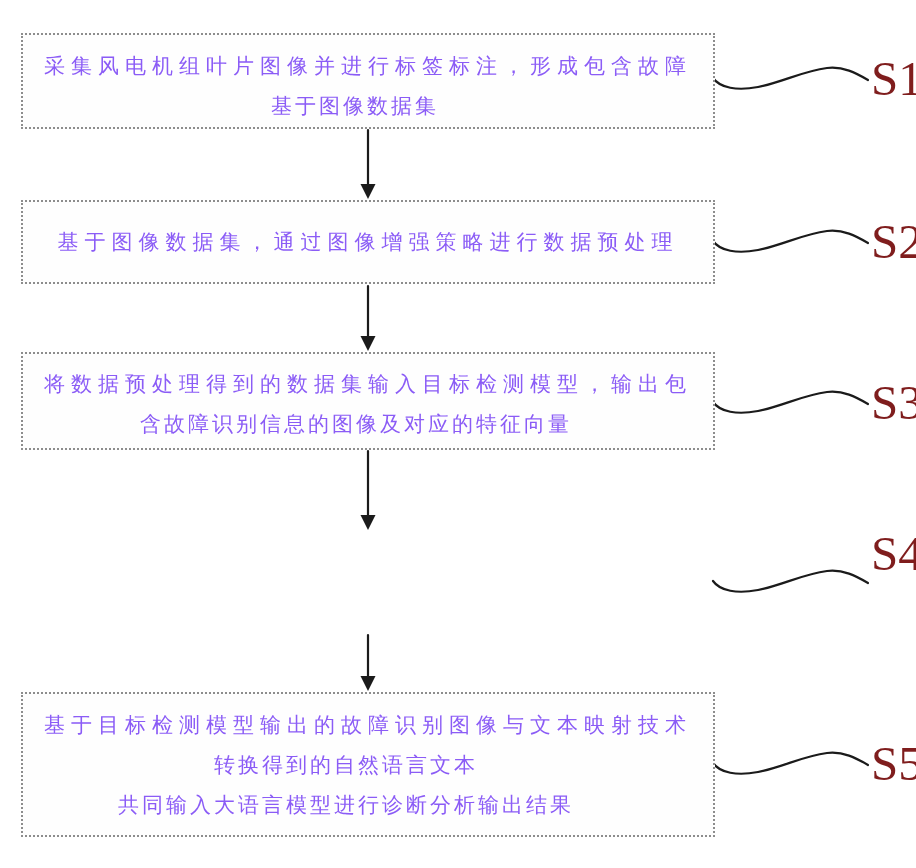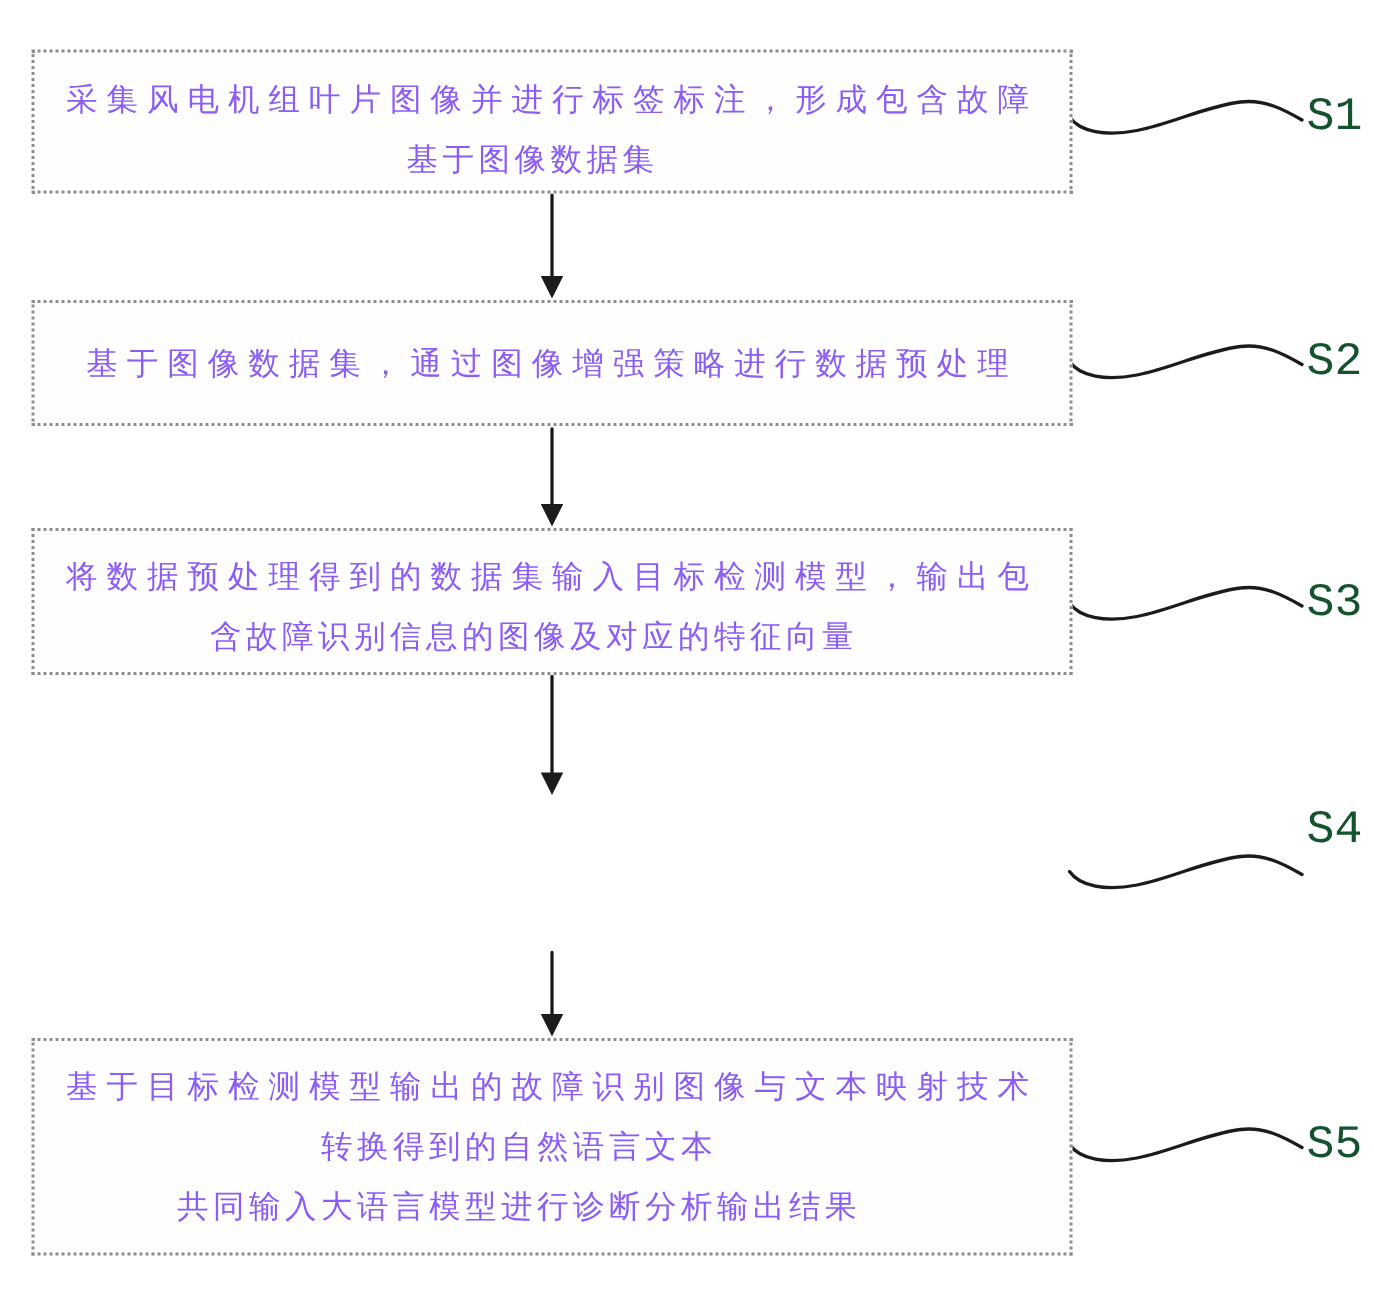--- a/index.html
+++ b/index.html
@@ -42,24 +42,24 @@
   }
   .lead { letter-spacing: 6px; }
   .shift13 { transform: translateX(-13px); }
   .shift12 { transform: translateX(-12px); }
   .shift50 { transform: translateX(-50px); }
   .shift22 { transform: translateX(-22px); }
   .step-label {
     position: absolute;
     left: 871px;
     width: 45px;
-    font-family: Liberation Mono, monospace;
-    font-size: 31px;
+    font-family: Liberation Serif, serif;
+    font-size: 49px;
     line-height: 36px;
-    color: #14532d;
+    color: #7f1d1d;
     letter-spacing: 0px;
   }
   .lbl1 { top: 61px;  }
   .lbl2 { top: 224px; }
   .lbl3 { top: 385px; }
   .lbl4 { top: 536px; }
   .lbl5 { top: 746px; }
   #line-layer {
     position: absolute;
     top: 0; left: 0;

